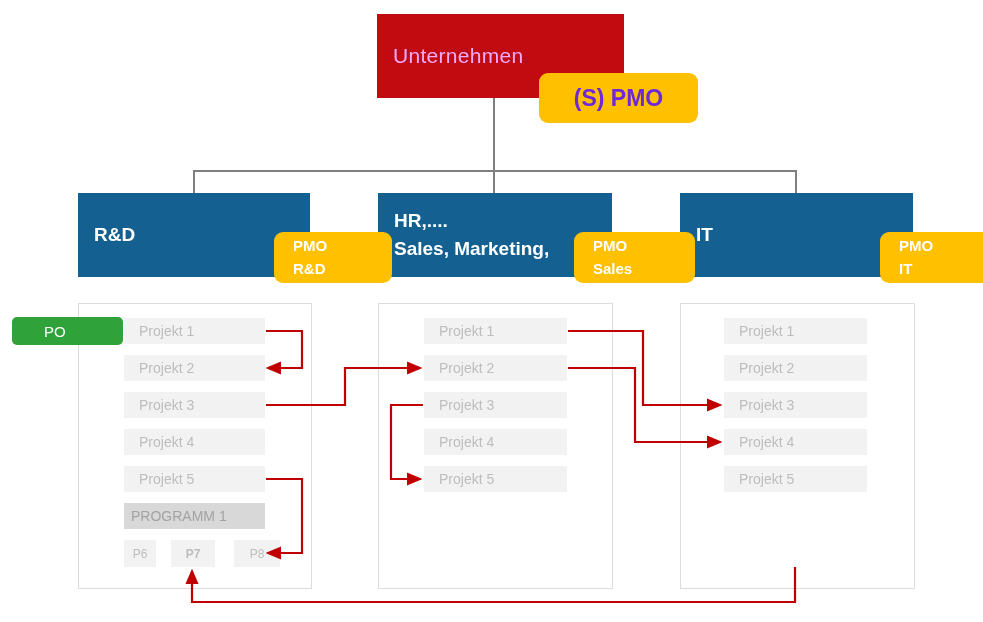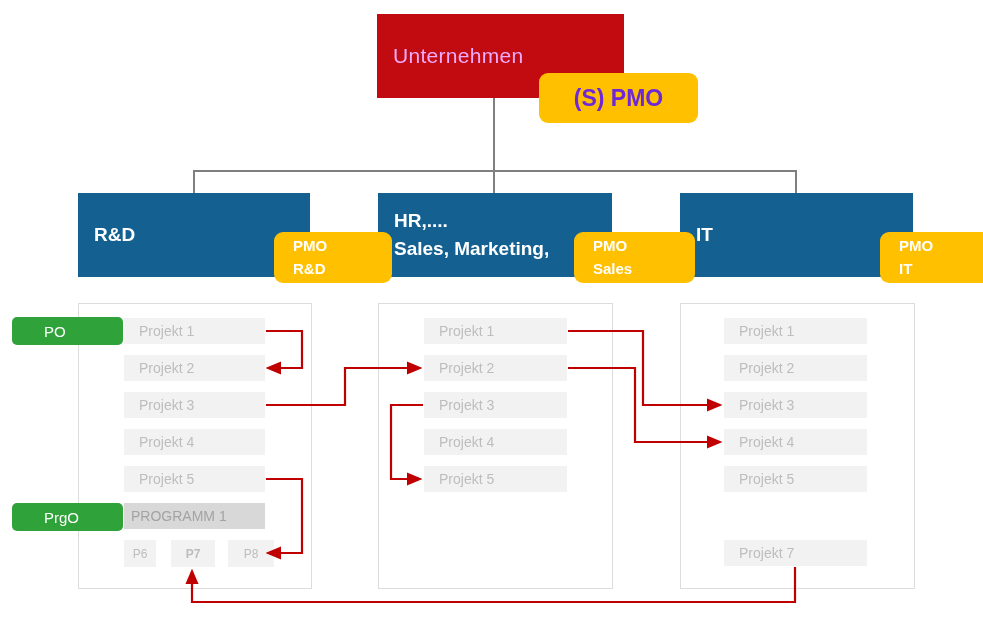--- a/index.html
+++ b/index.html
@@ -96,42 +96,40 @@
   <div class="dept-badge badge-d2">
       <div>PMO</div>
       <div>IT</div>
     </div>
 
   <div class="panel panel-c0"></div>
   <div class="panel panel-c1"></div>
   <div class="panel panel-c2"></div>
 
   <div class="rolebadge po">PO</div>
-  <div class="rolebadge prgo">PrgO</div>
 
 <div class="prow" style="left: 124px; top: 318px; width: 141px; height: 26px;">Projekt 1</div>
     <div class="prow" style="left: 124px; top: 355px; width: 141px; height: 26px;">Projekt 2</div>
     <div class="prow" style="left: 124px; top: 392px; width: 141px; height: 26px;">Projekt 3</div>
     <div class="prow" style="left: 124px; top: 429px; width: 141px; height: 26px;">Projekt 4</div>
     <div class="prow" style="left: 124px; top: 466px; width: 141px; height: 26px;">Projekt 5</div>
     <div class="prow program" style="left: 124px; top: 503px; width: 141px; height: 26px;">PROGRAMM 1</div>
     <div class="psub" style="left: 124px; top: 540px; width: 32px; height: 27px; text-align: center;">P6</div>
     <div class="psub" style="left: 171px; top: 540px; width: 44px; height: 27px; font-weight: bold;">P7</div>
-    <div class="psub" style="left: 228px; top: 540px; width: 46px; height: 27px;">P8</div>
+    <div class="psub" style="left: 234px; top: 540px; width: 46px; height: 27px;">P8</div>
     <div class="prow" style="left: 424px; top: 318px; width: 143px; height: 26px;">Projekt 1</div>
     <div class="prow" style="left: 424px; top: 355px; width: 143px; height: 26px;">Projekt 2</div>
     <div class="prow" style="left: 424px; top: 392px; width: 143px; height: 26px;">Projekt 3</div>
     <div class="prow" style="left: 424px; top: 429px; width: 143px; height: 26px;">Projekt 4</div>
     <div class="prow" style="left: 424px; top: 466px; width: 143px; height: 26px;">Projekt 5</div>
     <div class="prow" style="left: 724px; top: 318px; width: 143px; height: 26px;">Projekt 1</div>
     <div class="prow" style="left: 724px; top: 355px; width: 143px; height: 26px;">Projekt 2</div>
     <div class="prow" style="left: 724px; top: 392px; width: 143px; height: 26px;">Projekt 3</div>
     <div class="prow" style="left: 724px; top: 429px; width: 143px; height: 26px;">Projekt 4</div>
     <div class="prow" style="left: 724px; top: 466px; width: 143px; height: 26px;">Projekt 5</div>
-    <div class="prow" style="left: 724px; top: 540px; width: 143px; height: 26px;">Projekt 7</div>
     <svg class="arrows" width="983" height="622" viewBox="0 0 983 622">
       <defs>
         <marker id="ah" markerWidth="7" markerHeight="6" refX="5.5" refY="3" orient="auto" markerUnits="strokeWidth">
      <path d="M0,0 L7,3 L0,6 Z" fill="#c00000"></path>
         </marker>
       </defs>
       <polyline points="266,331 302,331 302,368 269,368" fill="none" stroke="#c00000" stroke-width="2.2" marker-end="url(#ah)"></polyline>
       <polyline points="266,405 345,405 345,368 419,368" fill="none" stroke="#c00000" stroke-width="2.2" marker-end="url(#ah)"></polyline>
       <polyline points="423,405 391,405 391,479 419,479" fill="none" stroke="#c00000" stroke-width="2.2" marker-end="url(#ah)"></polyline>
       <polyline points="568,331 643,331 643,405 719,405" fill="none" stroke="#c00000" stroke-width="2.2" marker-end="url(#ah)"></polyline>

